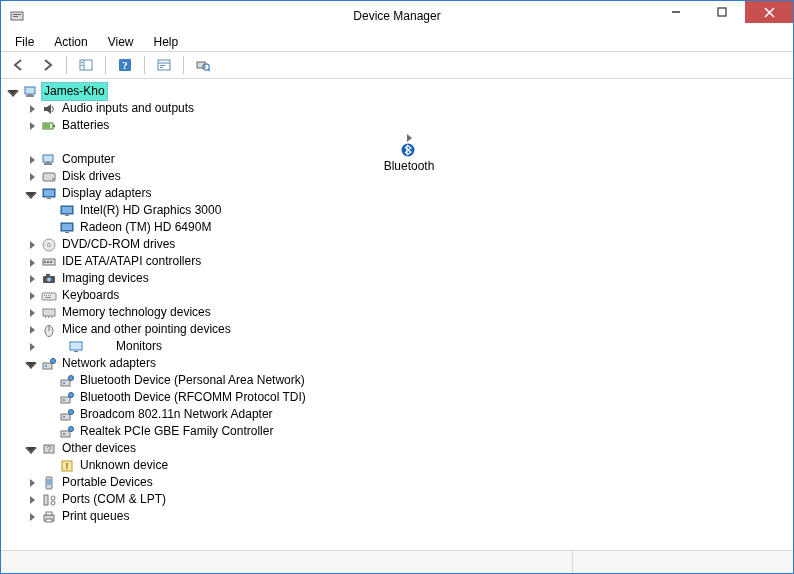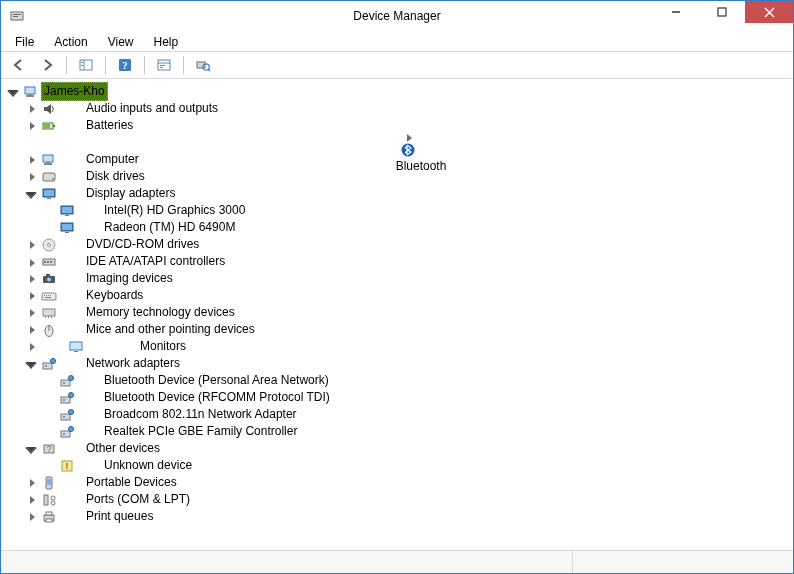--- a/index.html
+++ b/index.html
@@ -124,26 +124,26 @@
     margin-right: 0px;
     color:#6f6f6f;
   }
   .node .expander.spacer { visibility:hidden; }
   .node .icon {
     width: 16px; height: 16px;
     margin: 0 4px 0 2px;
     display:inline-flex; align-items:center; justify-content:center;
   }
   .node.selected .label {
-    background: #4d7c0f;
+    background: #5eead4;
     border: 1px dotted #7da2ce;
     padding: 0 2px;
     margin-left:-2px;
   }
-  .node .label { padding: 0 1px; margin-left: 24px; }
+  .node .label { padding: 0 1px; }
   
   .tri-right { width:0;height:0;border-top:4px solid transparent;border-bottom:4px solid transparent;border-left:5px solid #6f6f6f;}
   .tri-down-filled {
     width:7px;height:7px;
     transform: rotate(45deg);
     border-right:1px solid #404040;
     border-bottom:1px solid #404040;
     background: linear-gradient(135deg, transparent 50%, #404040 50%);
     margin-top:-2px; margin-left:-2px;
   }

